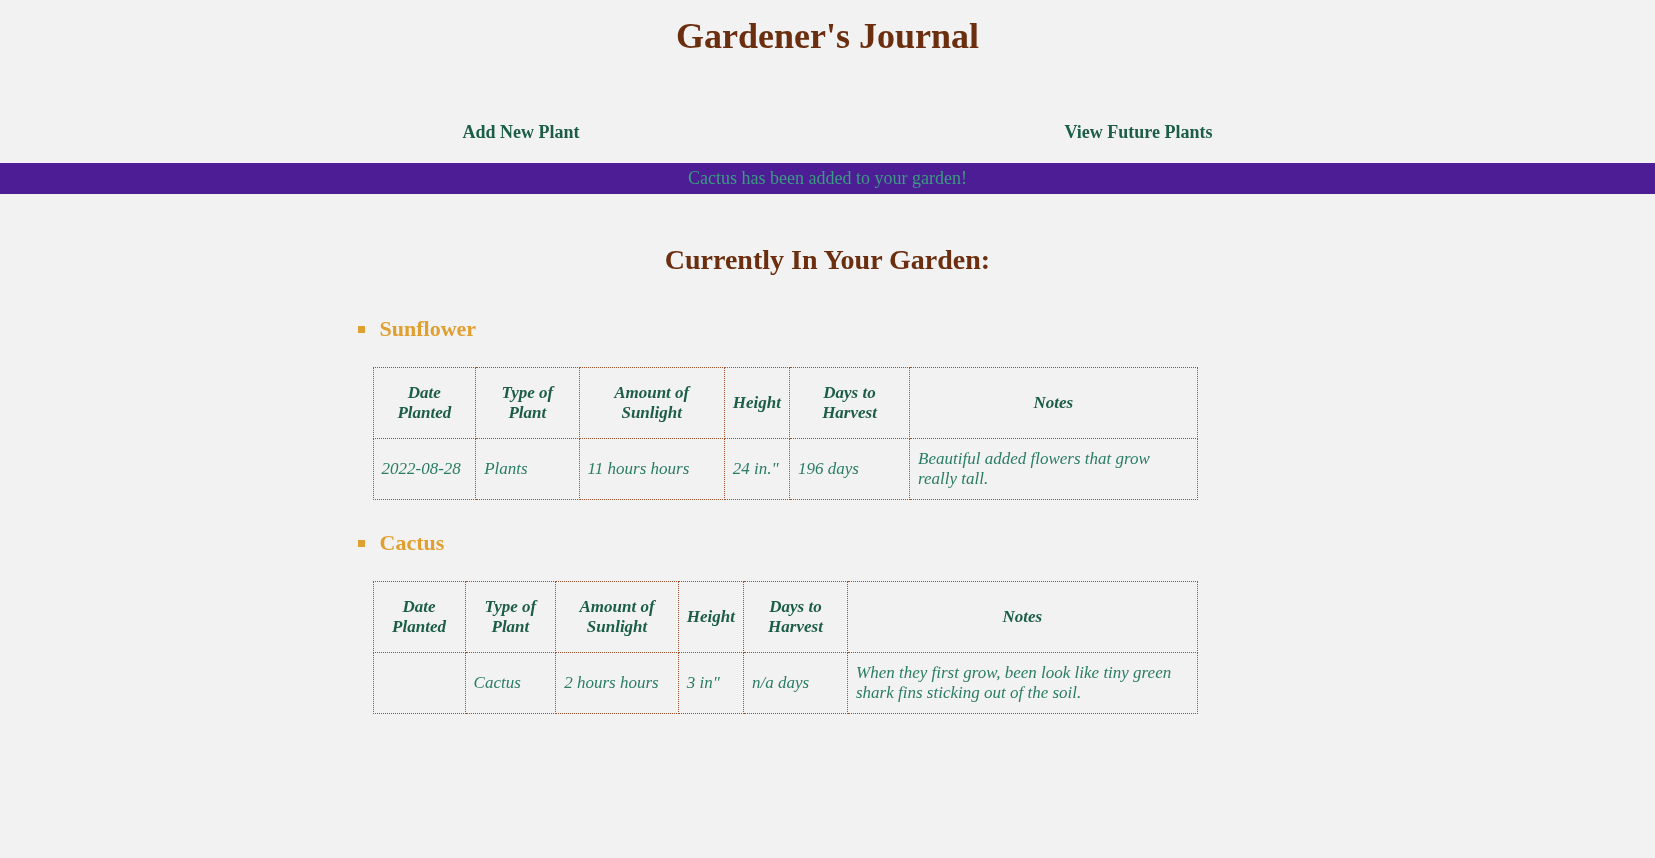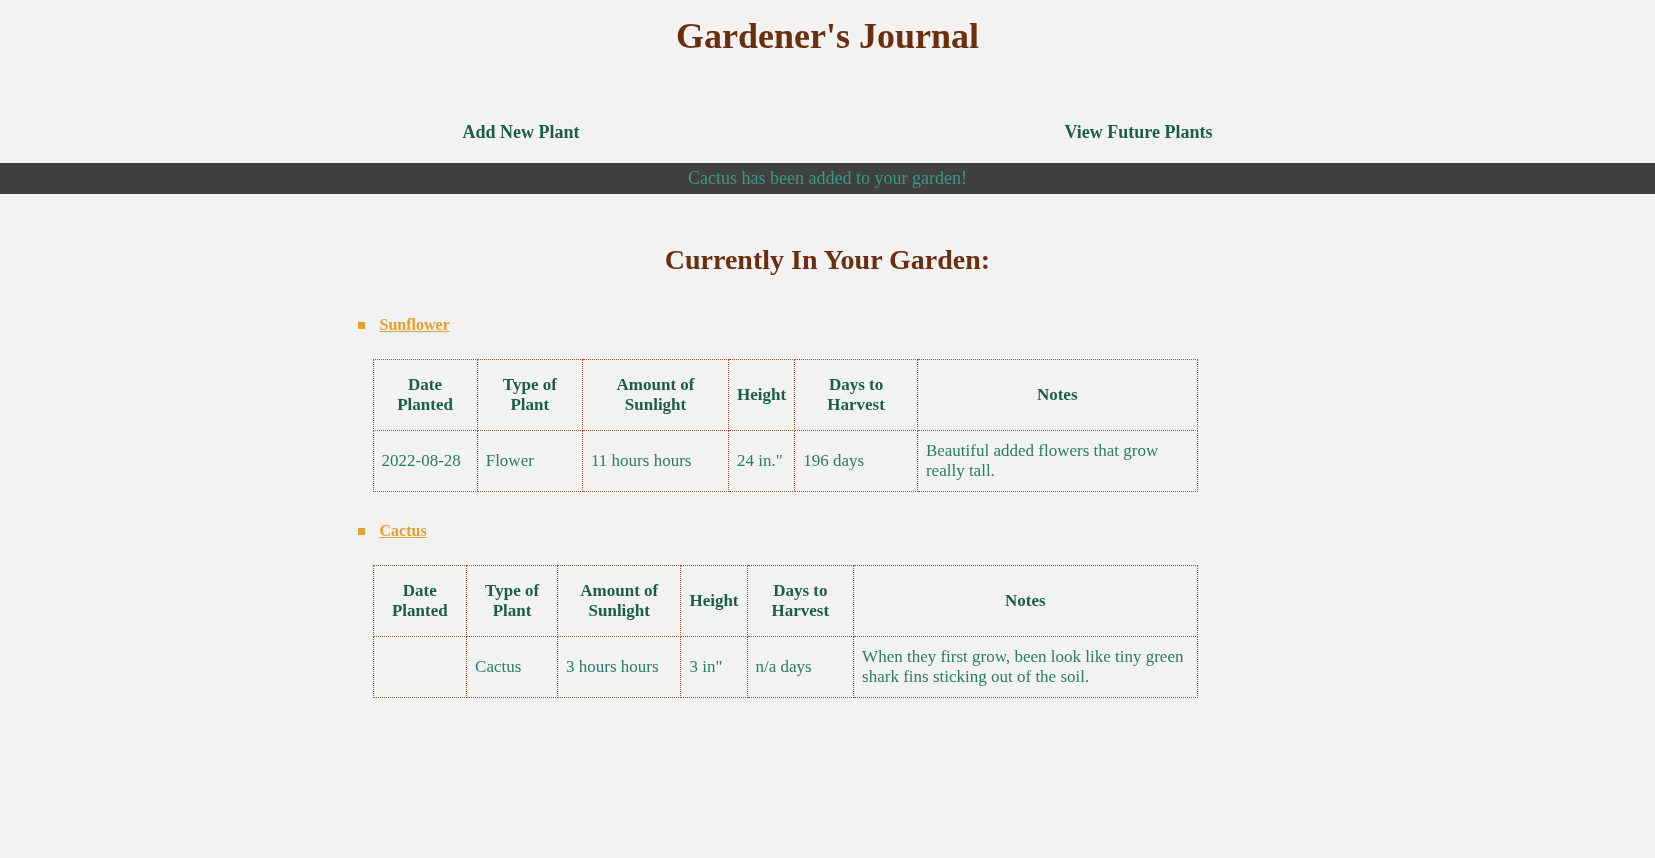--- a/index.html
+++ b/index.html
@@ -23,21 +23,21 @@
       margin-left: 20px;
     }
     .nav-link {
       color: #1c5d48;
       font-weight: bold;
       font-size: 18px;
       text-decoration: none;
       cursor: pointer;
     }
     .flash-message {
-      background-color: #404040;
+      background-color: #4c1d95;
       color: #3b9b81;
       text-align: center;
       font-size: 18px;
       padding: 5px 0;
       width: 100%;
     }
     .section-title {
       color: #6b2e0f;
       text-align: center;
       font-size: 28px;
@@ -60,28 +60,28 @@
       margin-left: -10px;
     }
     .bullet {
       width: 7px;
       height: 7px;
       background-color: #e0a030;
       margin-right: 15px;
     }
     .plant-name {
       color: #e0a030;
-      font-size: 16px;
+      font-size: 22px;
       font-weight: bold;
-      text-decoration: underline;
     }
     .plant-table {
       border-collapse: collapse;
       width: 825px;
       margin-left: 5px;
+      font-style: italic;
     }
     .plant-table th {
       color: #1c5d48;
       font-weight: bold;
       font-size: 17px;
       padding: 15px 8px;
       border: 1px dotted #a0522d;
       text-align: center;
     }
     .plant-table td {
@@ -121,21 +121,21 @@
           <th>Type of Plant</th>
           <th>Amount of Sunlight</th>
           <th>Height</th>
           <th>Days to Harvest</th>
           <th>Notes</th>
         </tr>
       </thead>
       <tbody>
         <tr>
           <td>2022-08-28</td>
-          <td>Flower</td>
+          <td>Plants</td>
           <td>11 hours hours</td>
           <td>24 in."</td>
           <td>196 days</td>
           <td>Beautiful added flowers that grow really tall.</td>
         </tr>
       </tbody>
     </table>
   </div>
 
   <div class="plant-item">
@@ -151,21 +151,21 @@
           <th>Amount of Sunlight</th>
           <th>Height</th>
           <th>Days to Harvest</th>
           <th>Notes</th>
         </tr>
       </thead>
       <tbody>
         <tr>
           <td></td>
           <td>Cactus</td>
-          <td>3 hours hours</td>
+          <td>2 hours hours</td>
           <td>3 in"</td>
           <td>n/a days</td>
           <td>When they first grow, been look like tiny green shark fins sticking out of the soil.</td>
         </tr>
       </tbody>
     </table>
   </div>
 
 </div>
 

